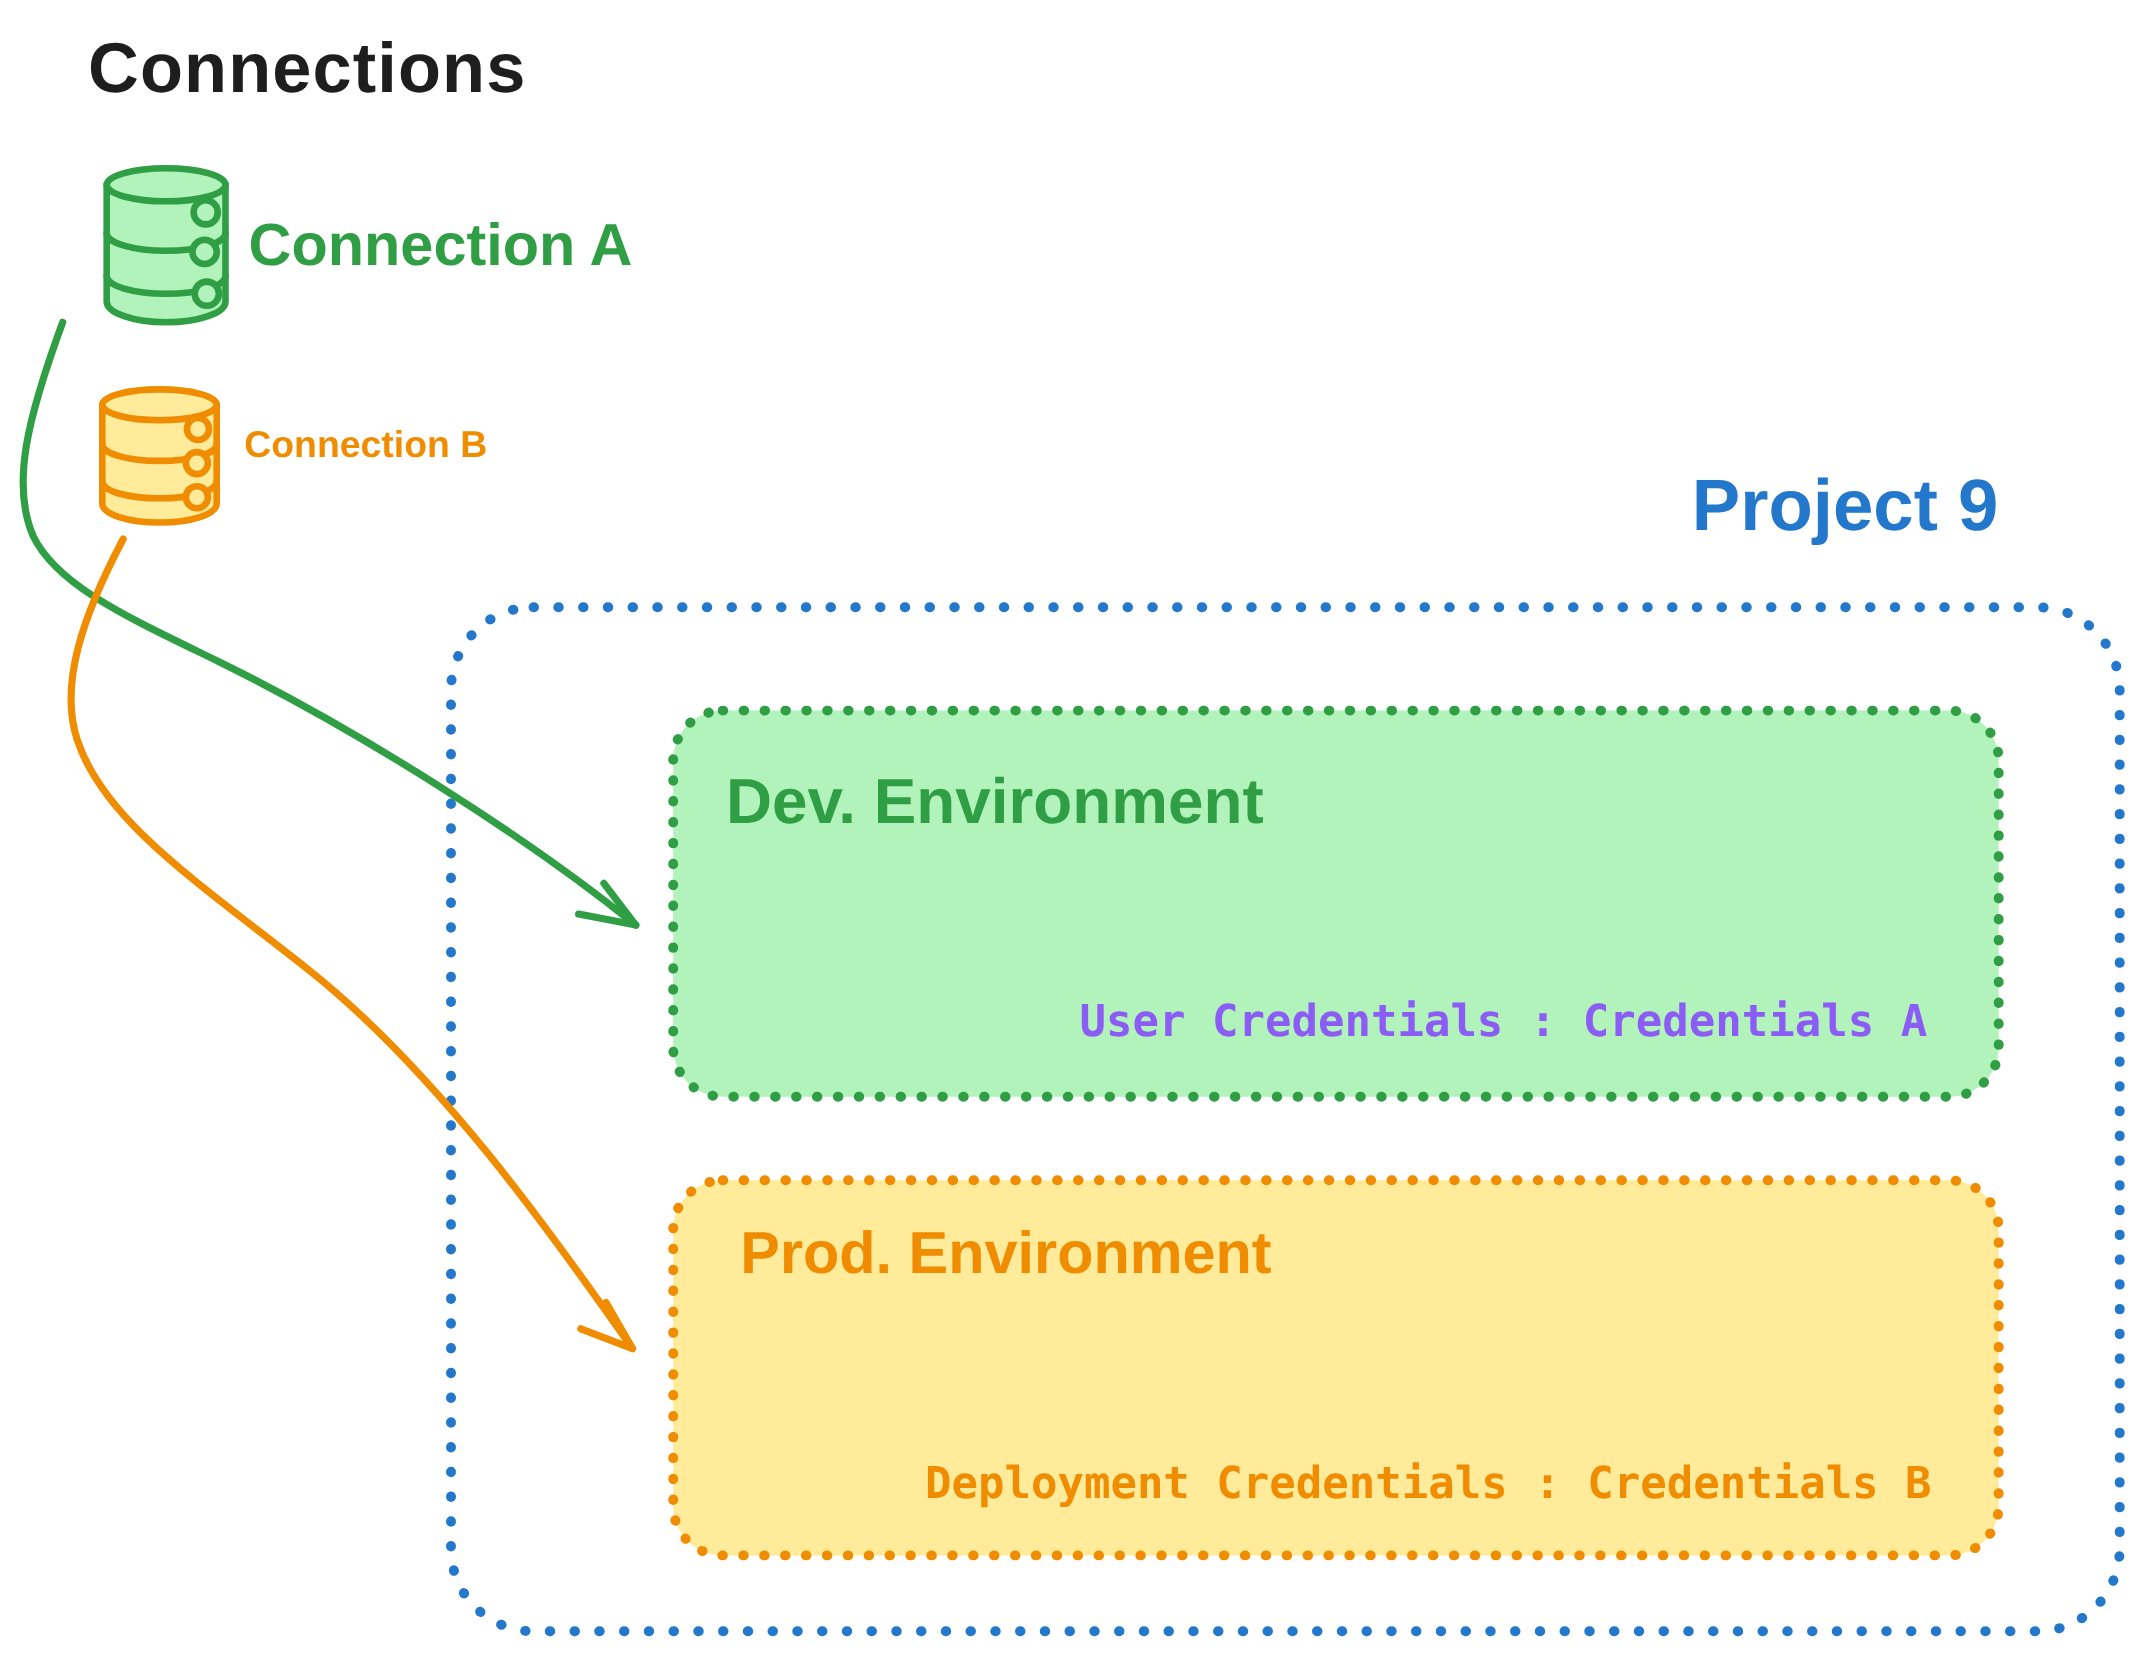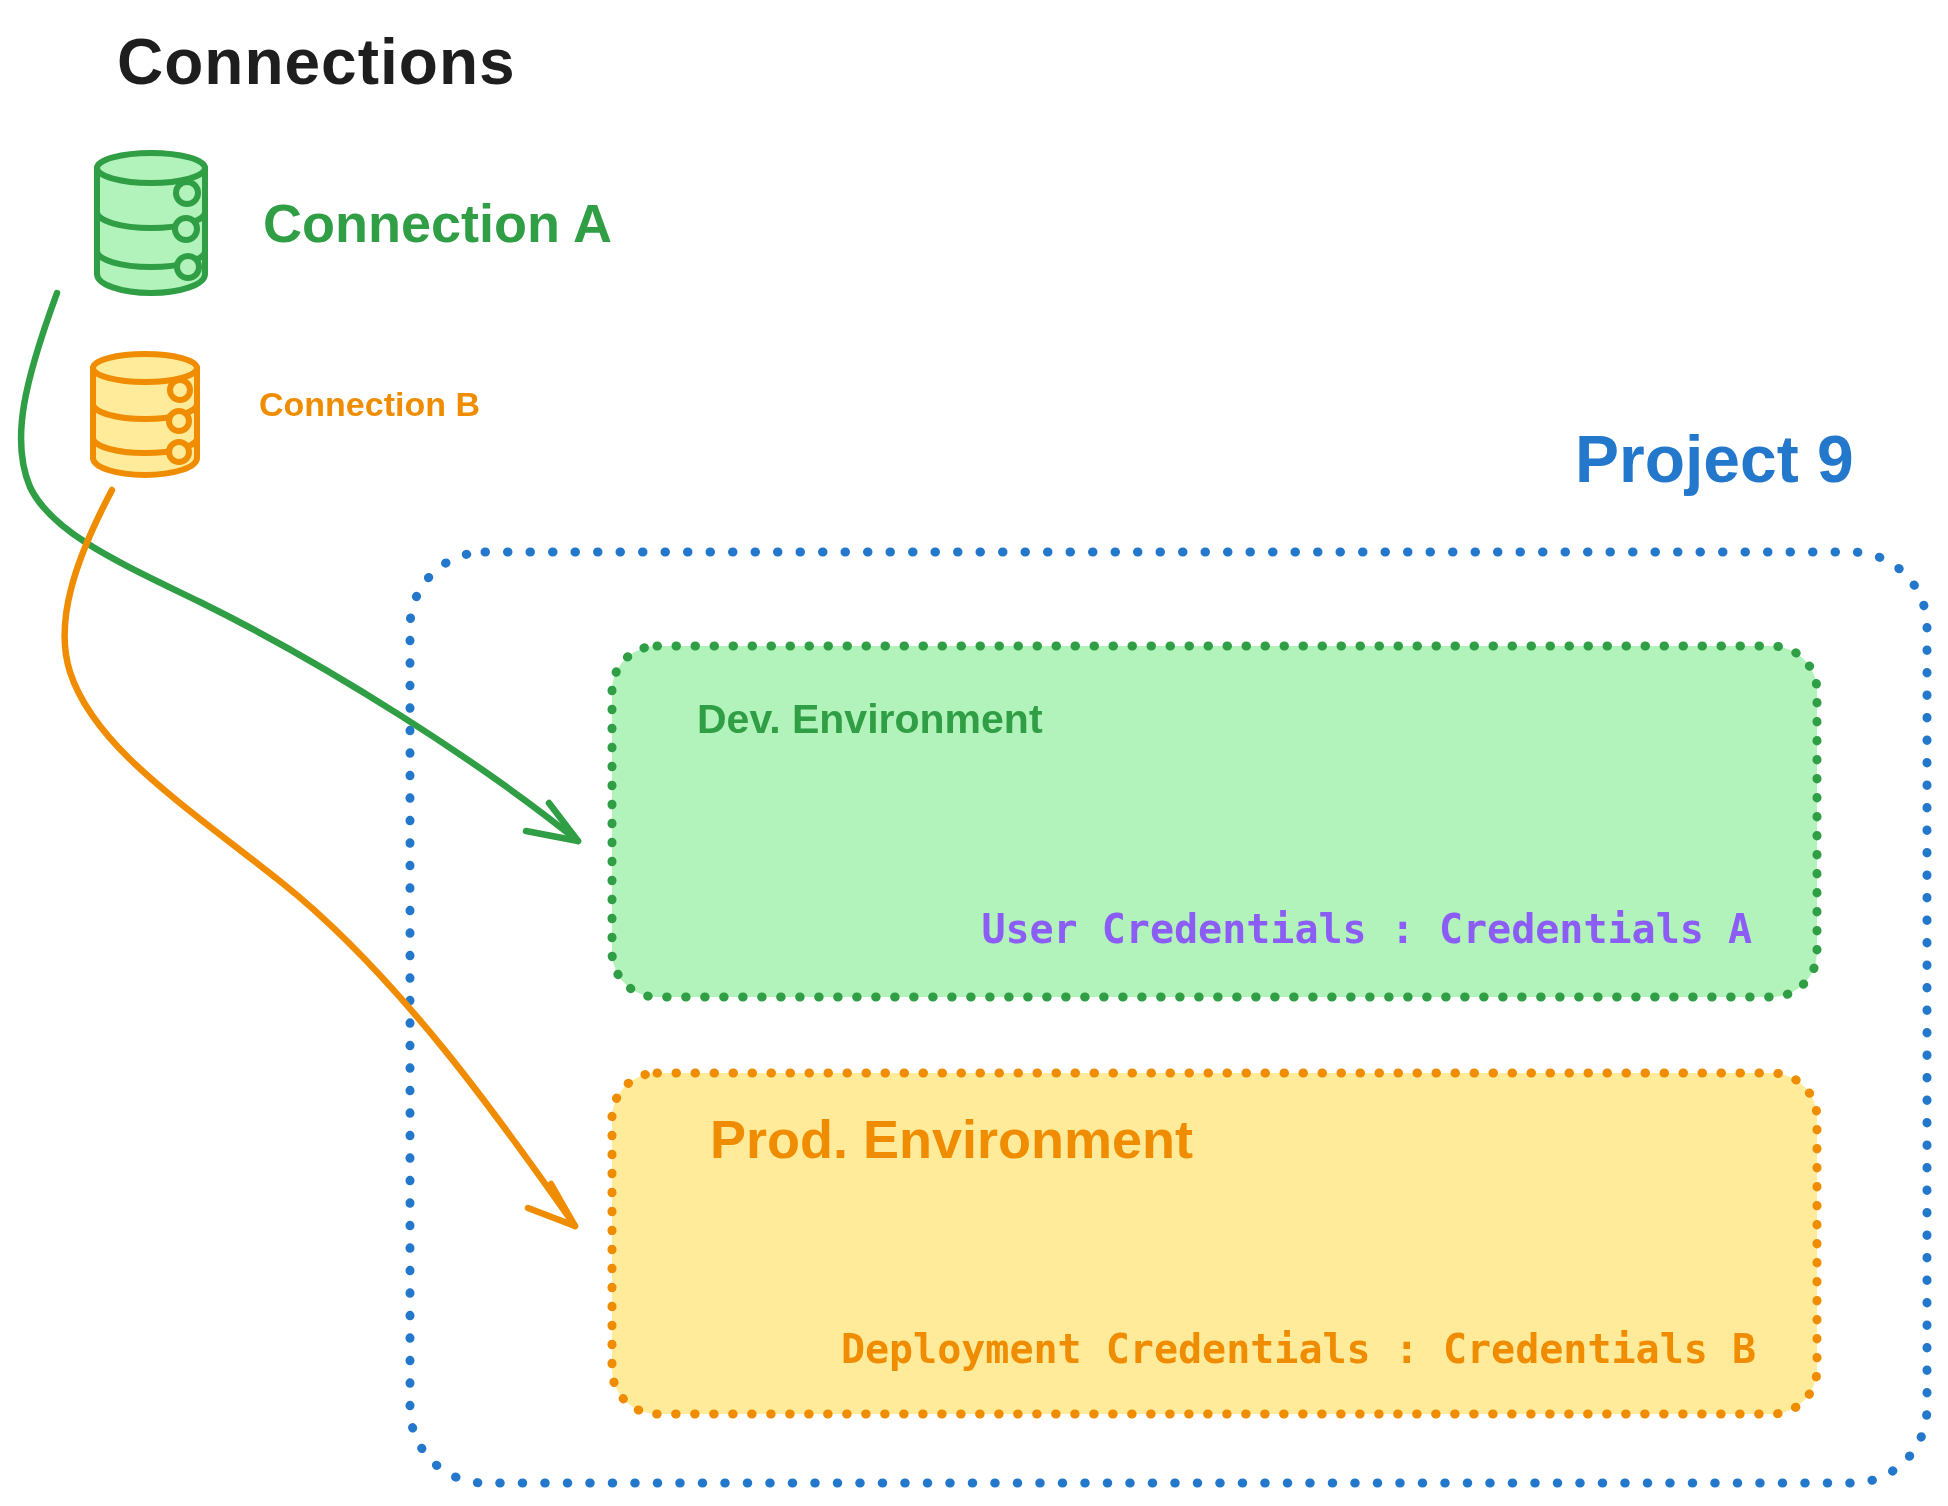--- a/index.html
+++ b/index.html
@@ -4,26 +4,26 @@
 <style>
   html,body{margin:0;padding:0;background:#ffffff;}
   .canvas{
     position:relative;
     width:1948px;height:1506px;
     background:#ffffff;
     overflow:hidden;
     font-family:"Liberation Sans", sans-serif;
   }
   .diagram-svg{position:absolute;left:0;top:0;width:1948px;height:1506px;}
-  .txt{position:absolute;white-space:nowrap;line-height:1.15;font-weight:700;margin-left:37px;}
+  .txt{position:absolute;white-space:nowrap;line-height:1.15;font-weight:700;}
   .title{left:80px;top:26px;font-size:64px;color:#1e1e1e;letter-spacing:1px;}
   .conn-a{left:226px;top:192px;font-size:54px;color:#2f9e44;}
   .conn-b{left:222px;top:385px;font-size:34px;color:#f08c00;}
   .project-title{left:1538px;top:422px;font-size:66px;color:#2478cb;}
-  .dev-label{left:660px;top:696px;font-size:41px;color:#2f9e44;}
+  .dev-label{left:660px;top:696px;font-size:58px;color:#2f9e44;}
   .prod-label{left:673px;top:1108px;font-size:54px;color:#f08c00;}
   .creds{font-family:"DejaVu Sans Mono", monospace;font-size:40px;font-weight:700;}
   .dev-creds{right:196px;top:906px;color:#8b5cf6;}
   .prod-creds{right:192px;top:1326px;color:#f08c00;}
 </style>
 </head>
 <body>
 
 <div class="canvas">
 

